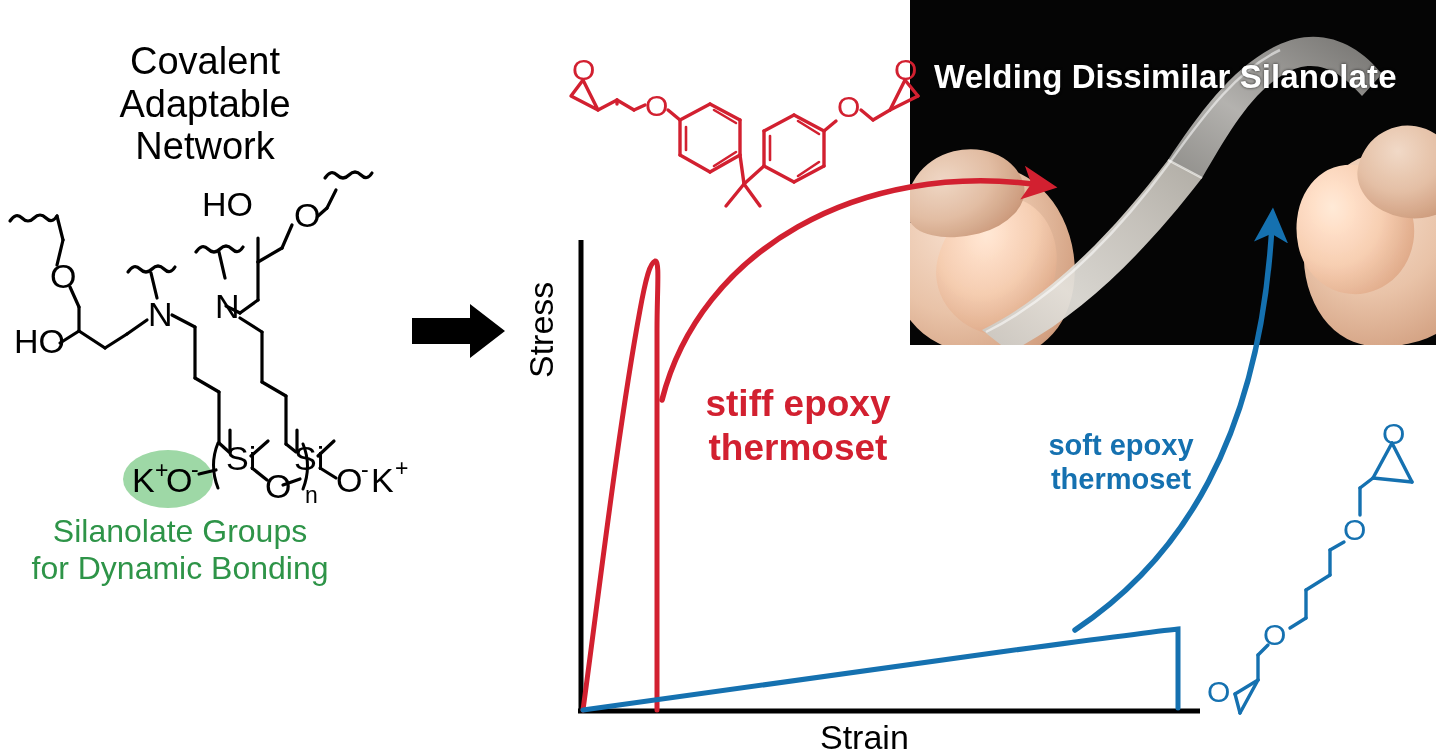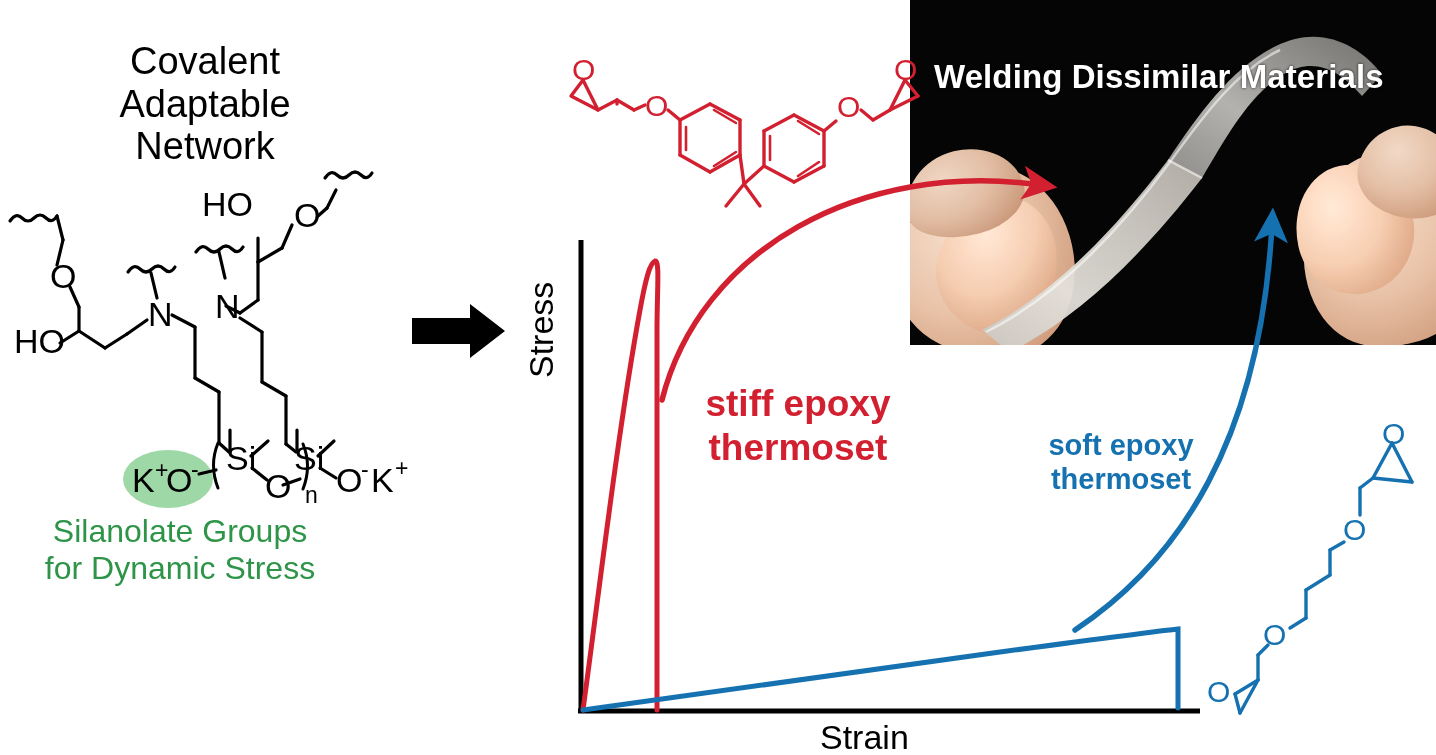--- a/index.html
+++ b/index.html
@@ -83,21 +83,21 @@
 </head>
 <body>
 
 <div id="stage">
 
   <div class="abs" id="cn-title">Covalent
 Adaptable
 Network</div>
 
   <div class="abs" id="silanolate-caption">Silanolate Groups
-for Dynamic Stress</div>
+for Dynamic Bonding</div>
 
   <div class="abs" id="stress-label">
     <span>Stress</span>
   </div>
   <div class="abs" id="strain-label">Strain</div>
 
   <div class="abs" id="stiff-label">stiff epoxy
 thermoset</div>
   <div class="abs" id="soft-label">soft epoxy
 thermoset</div>
@@ -143,21 +143,21 @@
       <path d="M72,330 C140,296 200,236 258,160 L292,178 C232,256 168,318 100,352 Z" fill="url(#stiffGrad)" opacity="0.95"></path>
 
       <path d="M258,160 C290,112 322,68 366,46 C410,24 448,44 472,74 L452,96
                C430,70 404,56 374,74 C340,94 318,134 292,178 Z" fill="url(#softGrad)" opacity="0.9"></path>
 
       <path d="M258,160 L292,178" stroke="#f2f0ec" stroke-width="2.5" opacity="0.75" fill="none"></path>
 
       <path d="M76,332 C144,298 204,238 260,162 C296,112 328,70 370,50" stroke="rgba(255,255,255,0.55)" stroke-width="2.5" fill="none"></path>
     </svg>
 
-    <div id="photo-title">Welding Dissimilar Materials</div>
+    <div id="photo-title">Welding Dissimilar Silanolate</div>
   </div>
 
   <svg id="vec" viewBox="0 0 1436 755">
 
     <g>
       <path d="M412,318 L470,318 L470,304 L505,331 L470,358 L470,344 L412,344 Z" fill="#000000"></path>
     </g>
 
     <g stroke="#000000" stroke-width="3.2" fill="none" stroke-linecap="round" stroke-linejoin="round">
 

